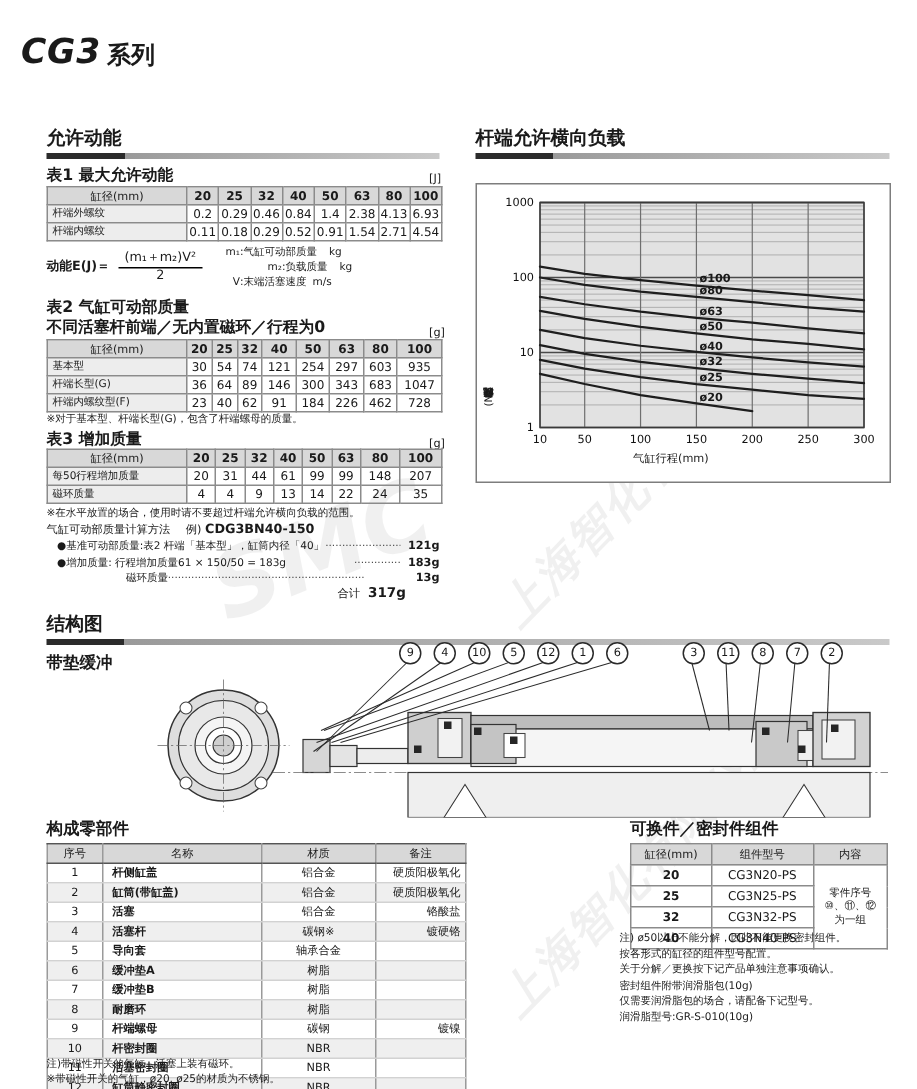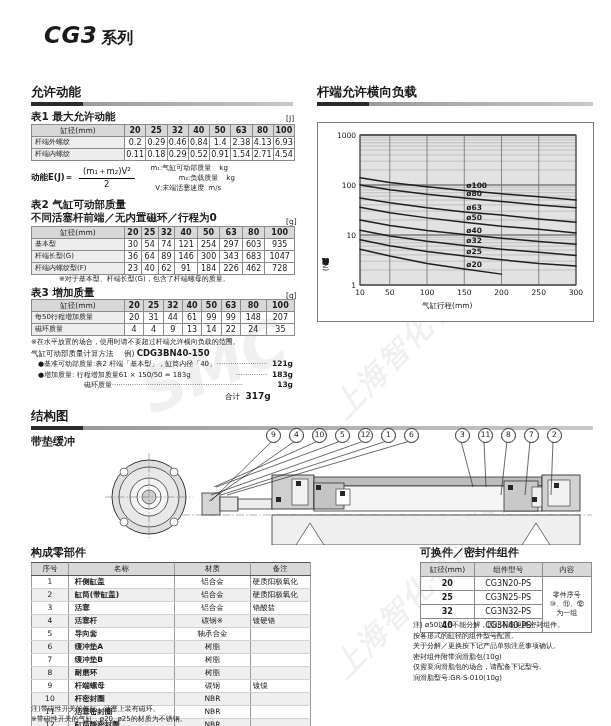--- a/index.html
+++ b/index.html
@@ -11,21 +11,21 @@
   .page{position:absolute;left:0;top:0;width:611px;height:726px;}
 
   
   .wm{position:absolute;pointer-events:none;color:#000;opacity:.055;
       font-weight:bold;font-style:italic;white-space:nowrap;}
   .wm1{left:138px;top:330px;font-size:62px;transform:rotate(-22deg);}
   .wm2{left:300px;top:300px;font-size:30px;transform:rotate(-46deg);letter-spacing:2px;}
   .wm3{left:300px;top:560px;font-size:30px;transform:rotate(-46deg);letter-spacing:2px;}
 
   
-  .pagetitle{position:absolute;left:44px;top:22px;font-size:23px;font-weight:bold;
+  .pagetitle{position:absolute;left:14px;top:22px;font-size:23px;font-weight:bold;
              font-style:italic;letter-spacing:.5px;text-align:center;}
   .pagetitle .ser{font-size:16px;font-style:normal;font-weight:bold;margin-left:4px;letter-spacing:0;}
 
   
   .sect{position:absolute;}
   .sect .txt{font-size:12.5px;font-weight:bold;padding-bottom:1px;}
   .sect .rule{height:4px;background:linear-gradient(to right,#2b2b2b 0,#2b2b2b 52px,#9a9a9a 52px,#c9c9c9 100%);}
 
   
   table{border-collapse:collapse;font-size:8px;}
@@ -57,21 +57,21 @@
   
   .cal{position:absolute;width:13px;height:13px;border:1px solid #2a2a2a;border-radius:50%;
        font-size:7.5px;line-height:11px;text-align:center;background:#fff;font-weight:normal;}
 
   
   .ptbl{position:absolute;border:1px solid #555;border-collapse:collapse;}
   .ptbl td{border-left:1px solid #9a9a9a;border-right:1px solid #9a9a9a;
            border-top:1px solid #d2d2d2;border-bottom:1px solid #d2d2d2;
            font-size:7.5px;height:12px;line-height:12px;text-align:center;padding:0 2px;}
   .ptbl td.nm{text-align:left;padding-left:6px;font-weight:bold;}
-  .ptbl td.rm{text-align:left;padding-right:3px;}
+  .ptbl td.rm{text-align:right;padding-right:3px;}
   .ptbl tr.hd td{background:#d8d8d8;font-weight:normal;text-align:center;
                  border-top:1px solid #555;border-bottom:1px solid #555;}
   .ptbl tr.alt td{background:#efefef;}
 
   .ktbl{position:absolute;border:1px solid #555;border-collapse:collapse;}
   .ktbl td{border:1px solid #8b8b8b;font-size:8px;height:13px;line-height:13px;
            text-align:center;padding:0 3px;}
   .ktbl tr.hd td{background:#d8d8d8;font-size:7.5px;}
   .ktbl td.bore{font-weight:bold;}
   .ktbl td.cont{font-size:7px;line-height:9px;}
@@ -191,21 +191,21 @@
           <td>40</td>
           <td>62</td>
           <td>91</td>
           <td>184</td>
           <td>226</td>
           <td>462</td>
           <td>728</td>
         </tr>
       </tbody>
     </table>
-  <div class="note" style="left:31px;top:274px;width:264px;margin-left:28px;">※对于基本型、杆端长型(G)，包含了杆端螺母的质量。</div>
+  <div class="note" style="left:31px;top:274px;width:264px;">※对于基本型、杆端长型(G)，包含了杆端螺母的质量。</div>
 
   <div class="tcap" style="left:31px;top:286px;">表3 增加质量</div>
   <div class="unit" style="left:286px;top:291px;">[g]</div>
   <table class="tbl" id="t3" style="left:31px;top:299px;width:264px;">
       <tbody>
         <tr>
           <td class="hdlab" style="width:92px">缸径(mm)</td>
           <td class="hd">20</td>
           <td class="hd">25</td>
           <td class="hd">32</td>

